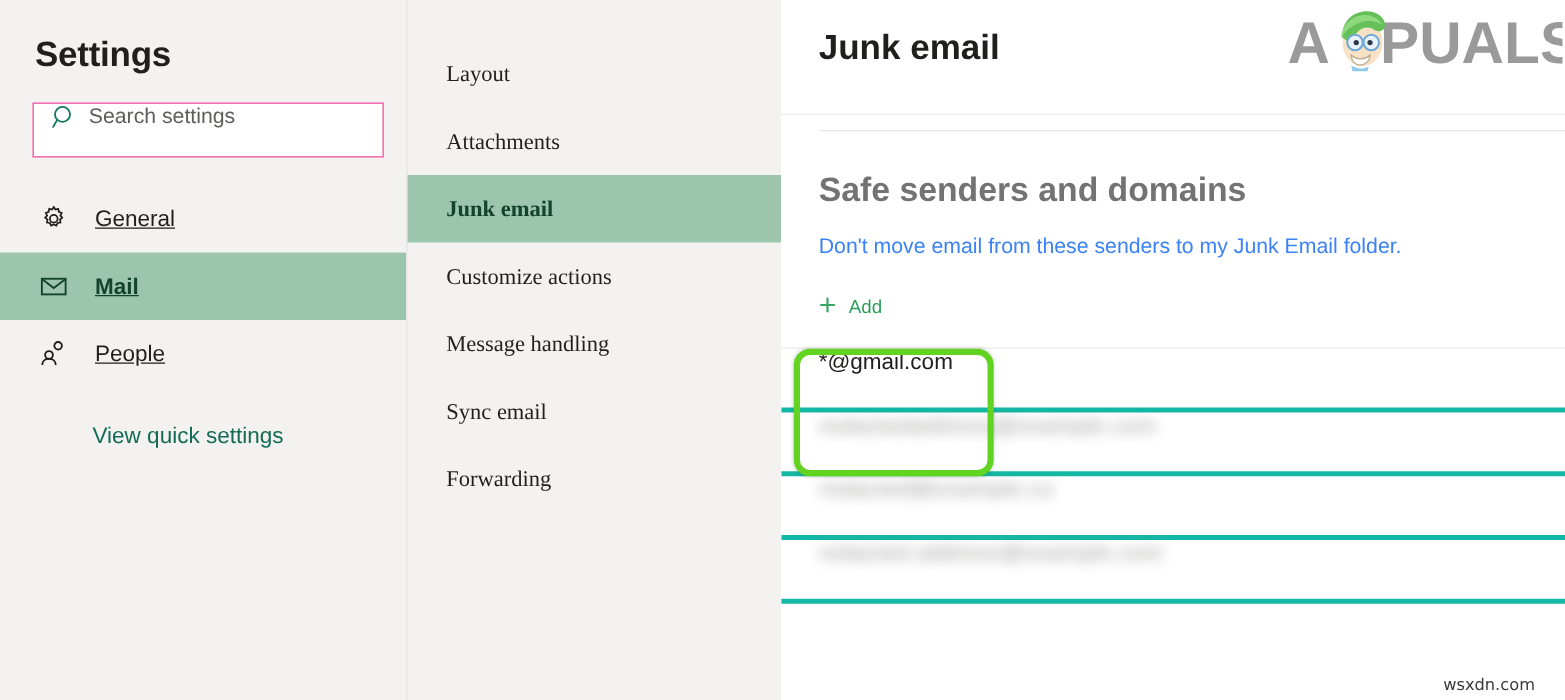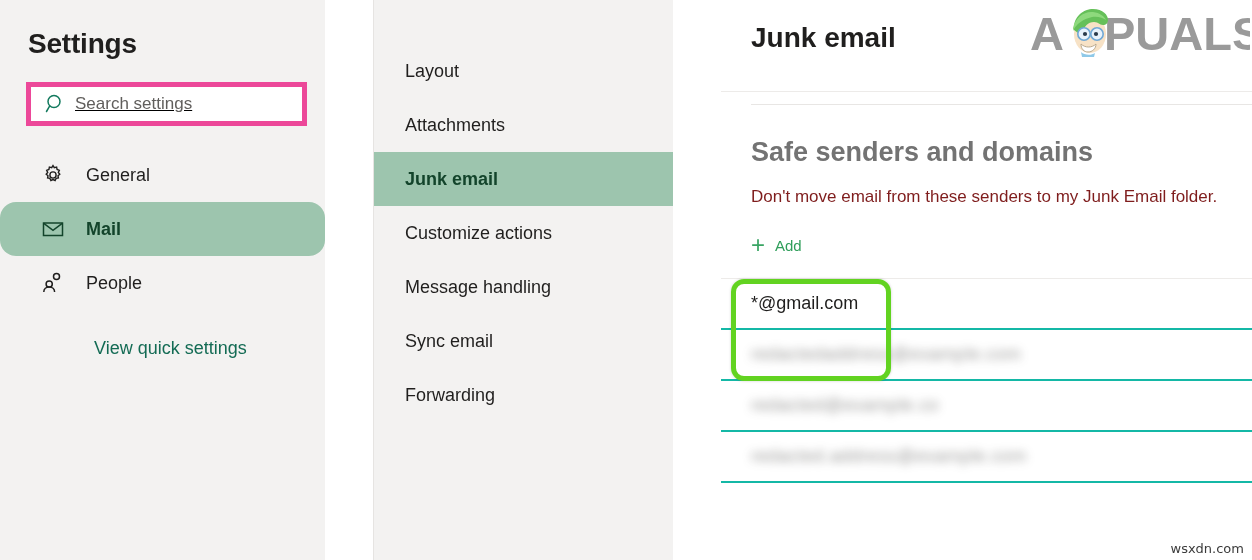--- a/index.html
+++ b/index.html
@@ -7,21 +7,20 @@
     width: 1252px; height: 560px;
     font-family: "Liberation Sans", sans-serif;
     background: #ffffff;
     overflow: hidden;
   }
   .app {
     position: relative;
     width: 1252px; height: 560px;
     display: flex;
     background: #ffffff;
-    gap: 48px;
   }
 
   
   .sidebar {
     width: 325px;
     height: 560px;
     background: #f3f2f1;
     position: relative;
     flex: 0 0 325px;
   }
@@ -29,75 +28,75 @@
     font-size: 28px;
     font-weight: 600;
     color: #201f1e;
     padding: 28px 0 0 28px;
     letter-spacing: -0.2px;
   }
   .search-wrap {
     margin: 22px 18px 0 26px;
     height: 44px;
     background: #ffffff;
-    border: 5px solid #ec4899;
-    display: flex;
-    align-items: center;
+    border: 1px solid #ec4899;
+    display: flex;
+    align-items: flex-start;
     padding: 0 10px;
-    text-decoration: underline;
   }
   .search-icon {
     width: 22px; height: 22px;
     flex: 0 0 22px;
     margin: 0 8px 0 4px;
     display: flex; align-items: center; justify-content: center;
   }
   .search-placeholder {
     font-size: 17px;
     color: #605e5c;
   }
   .nav-list { margin-top: 22px; }
   .nav-item {
     height: 54px;
     display: flex;
     align-items: center;
-    padding-left: 40px;
+    padding-left: 30px;
     cursor: pointer;
     font-size: 18px;
     color: #201f1e;
+    text-decoration: underline;
   }
   .nav-item.selected {
     background: #9dc5ae;
     font-weight: 600;
     color: #13442b;
-    border-radius: 16px;
   }
   .nav-icon {
     width: 26px; height: 26px;
     flex: 0 0 26px;
     margin-right: 20px;
     display: flex; align-items: center; justify-content: center;
   }
   .quick-link {
     margin-top: 28px;
-    padding-left: 94px;
+    padding-left: 74px;
     font-size: 18px;
     color: #136b54;
     cursor: pointer;
   }
 
   
   .midnav {
     width: 300px;
     flex: 0 0 300px;
     height: 560px;
     background: #f3f2f1;
     border-left: 1px solid #e6e4e2;
     position: relative;
-    padding-top: 44px;
+    padding-top: 32px;
+    font-family: Liberation Serif, serif;
   }
   .mid-item {
     height: 54px;
     display: flex;
     align-items: center;
     padding-left: 31px;
     font-size: 18px;
     color: #201f1e;
     cursor: pointer;
   }
@@ -138,21 +137,21 @@
     margin: 12px 0 0 30px;
   }
   .section-title {
     font-size: 27px;
     font-weight: 700;
     color: #737373;
     margin: 32px 0 0 30px;
   }
   .section-desc {
     font-size: 17px;
-    color: #7f1d1d;
+    color: #3b82f6;
     margin: 19px 0 0 30px;
   }
   .add-btn {
     display: inline-flex;
     align-items: center;
     margin: 26px 0 0 30px;
     cursor: pointer;
     color: #3aa564;
   }
   .add-plus {
@@ -168,23 +167,22 @@
   }
 
   
   .entry-list {
     margin-top: 21px;
     border-top: 1px solid #edebe9;
   }
   .entry-row {
     height: 51px;
     display: flex;
-    align-items: center;
     padding-left: 30px;
-    border-bottom: 2px solid #14b8a6;
+    border-bottom: 4px solid #14b8a6;
     font-size: 18px;
     color: #201f1e;
     position: relative;
     cursor: pointer;
   }
   .entry-row.blurred {
     color: #4a4947;
   }
   .entry-row.blurred .entry-text {
     filter: blur(5px);
@@ -203,21 +201,21 @@
     border-radius: 13px;
     background: transparent;
     pointer-events: none;
     z-index: 5;
     box-shadow: 0 0 3px rgba(0,0,0,0.18);
   }
   .list-area { position: relative; }
 
   .watermark {
     position: absolute;
-    right: 8px; bottom: 4px;
+    right: 24px; bottom: 4px;
     font-size: 13px;
     color: #3b3b3b;
     font-family: "DejaVu Sans", sans-serif;
     z-index: 9;
   }
 </style>
 </head>
 <body>
 
 <div class="app">

